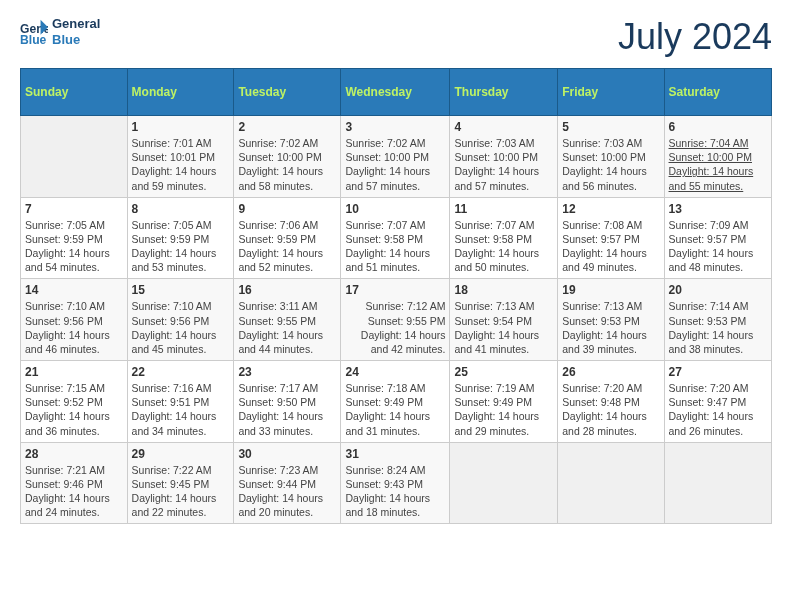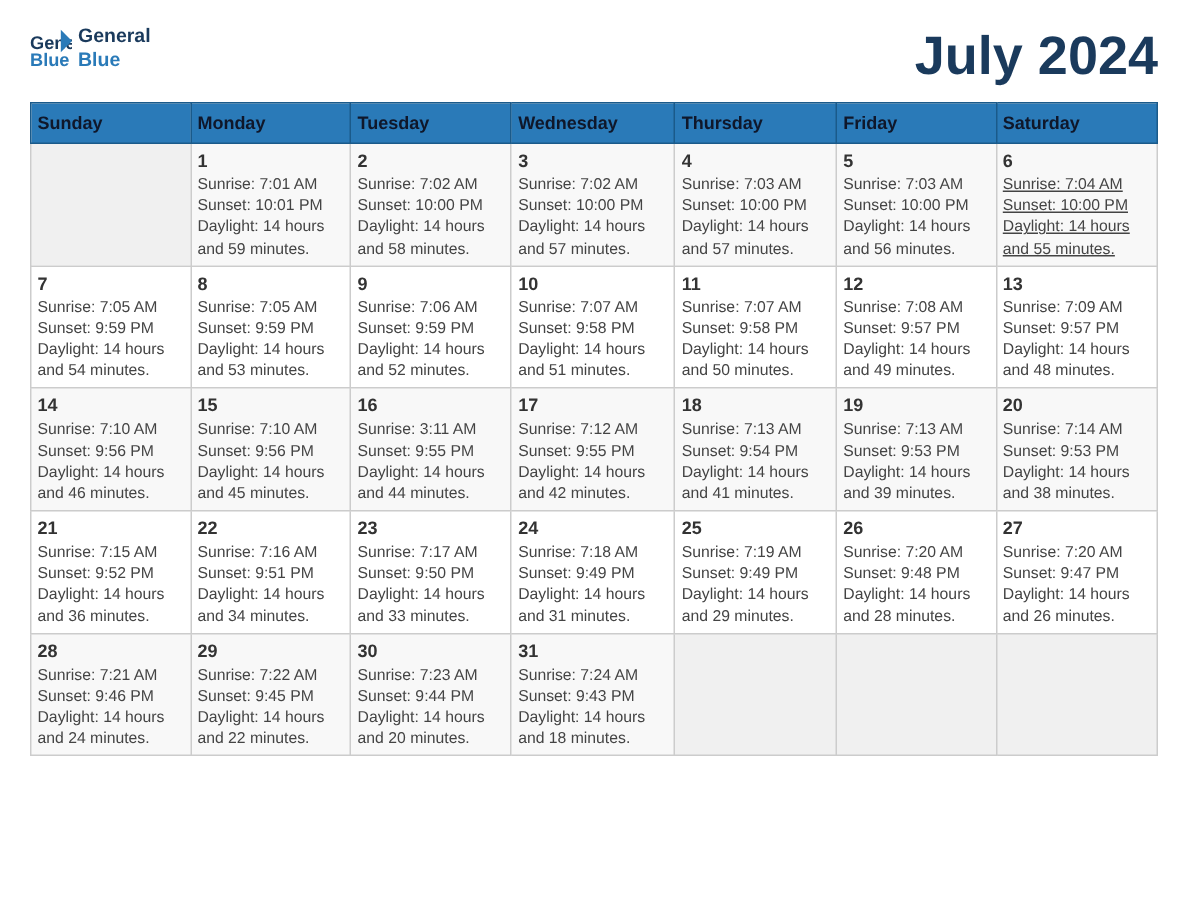--- a/index.html
+++ b/index.html
@@ -28,37 +28,37 @@
     }
     .logo-icon {
       width: 28px;
       height: 28px;
     }
     .title-block {
       text-align: right;
     }
     .main-title {
       font-size: 36px;
-      font-weight: bold;
+      font-weight: normal;
       color: #1a3a5c;
     }
     .subtitle {
       font-size: 15px;
       color: #333;
       font-weight: normal;
     }
     table {
       width: 100%;
       border-collapse: collapse;
       font-size: 11px;
     }
     thead tr th {
       background-color: #2a7ab8;
-      color: #0f172a;
-      padding: 6px 4px;
+      color: #bef264;
+      padding: 16px 4px;
       text-align: left;
       font-size: 12px;
       font-weight: bold;
       border: 1px solid #1a5a8a;
     }
     tbody tr td {
       border: 1px solid #ccc;
       padding: 4px;
       vertical-align: top;
       width: 113px;
@@ -233,21 +233,21 @@
           </td>
           <td>
             <span class="day-number">16</span>
             <div class="day-info" style="white-space: pre-line;">Sunrise: 3:11 AM
 Sunset: 9:55 PM
 Daylight: 14 hours
 and 44 minutes.</div>
           </td>
           <td>
             <span class="day-number">17</span>
-            <div class="day-info" style="white-space: pre-line;">Sunrise: 7:12 AM
+            <div class="day-info" style="white-space: pre-line; text-align: right;">Sunrise: 7:12 AM
 Sunset: 9:55 PM
 Daylight: 14 hours
 and 42 minutes.</div>
           </td>
           <td>
             <span class="day-number">18</span>
             <div class="day-info" style="white-space: pre-line;">Sunrise: 7:13 AM
 Sunset: 9:54 PM
 Daylight: 14 hours
 and 41 minutes.</div>
@@ -335,21 +335,21 @@
           </td>
           <td>
             <span class="day-number">30</span>
             <div class="day-info" style="white-space: pre-line;">Sunrise: 7:23 AM
 Sunset: 9:44 PM
 Daylight: 14 hours
 and 20 minutes.</div>
           </td>
           <td>
             <span class="day-number">31</span>
-            <div class="day-info" style="white-space: pre-line;">Sunrise: 7:24 AM
+            <div class="day-info" style="white-space: pre-line;">Sunrise: 8:24 AM
 Sunset: 9:43 PM
 Daylight: 14 hours
 and 18 minutes.</div>
           </td>
           <td class="empty-cell"></td>
           <td class="empty-cell"></td>
           <td class="empty-cell"></td>
         </tr>
       </tbody>
   </table>

